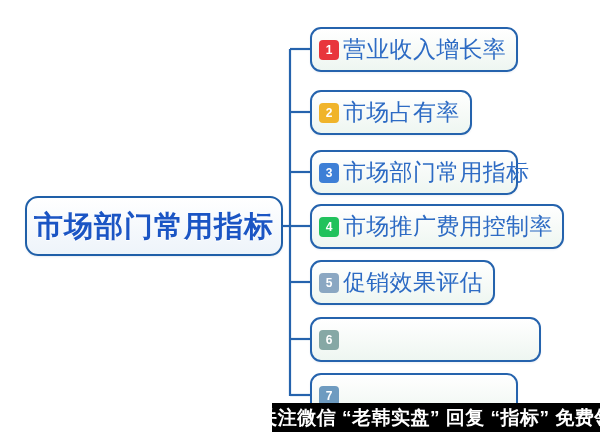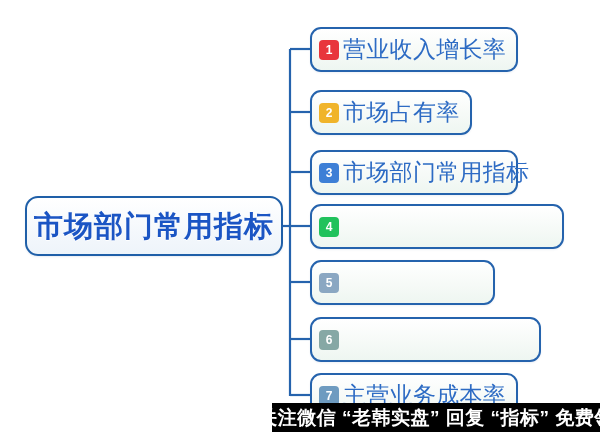--- a/index.html
+++ b/index.html
@@ -150,32 +150,33 @@
     <span class="branch-label" style="color: rgb(45, 107, 196);">市场占有率</span>
   </div>
 
   <div class="branch-node" style="left: 310px; top: 150px; width: 208px; border-color: rgb(37, 99, 173);">
     <span class="badge" style="background: rgb(61, 127, 214);">3</span>
     <span class="branch-label" style="color: rgb(45, 107, 196);">市场部门常用指标</span>
   </div>
 
   <div class="branch-node" style="left: 310px; top: 204px; width: 254px; border-color: rgb(37, 99, 173);">
     <span class="badge" style="background: rgb(33, 194, 92);">4</span>
+    <span class="branch-label" style="color: rgb(45, 107, 196);">市场推广费用控制率</span>
   </div>
 
   <div class="branch-node" style="left: 310px; top: 260px; width: 185px; border-color: rgb(37, 99, 173);">
     <span class="badge" style="background: rgb(138, 167, 194);">5</span>
+    <span class="branch-label" style="color: rgb(45, 107, 196);">促销效果评估</span>
   </div>
 
   <div class="branch-node" style="left: 310px; top: 317px; width: 231px; border-color: rgb(37, 99, 173);">
     <span class="badge" style="background: rgb(134, 168, 165);">6</span>
   </div>
 
   <div class="branch-node" style="left: 310px; top: 373px; width: 208px; border-color: rgb(37, 99, 173);">
     <span class="badge" style="background: rgb(110, 155, 192);">7</span>
-    <span class="branch-label" style="color: rgb(45, 107, 196);">主营业务成本率</span>
   </div>
 
   <div class="promo-banner" style="background: rgb(0, 0, 0);">
     <span class="promo-text" style="color: rgb(255, 255, 255);">关注微信 “老韩实盘” 回复 “指标” 免费领</span>
   </div>
 
 </div>
 
 </body></html>

